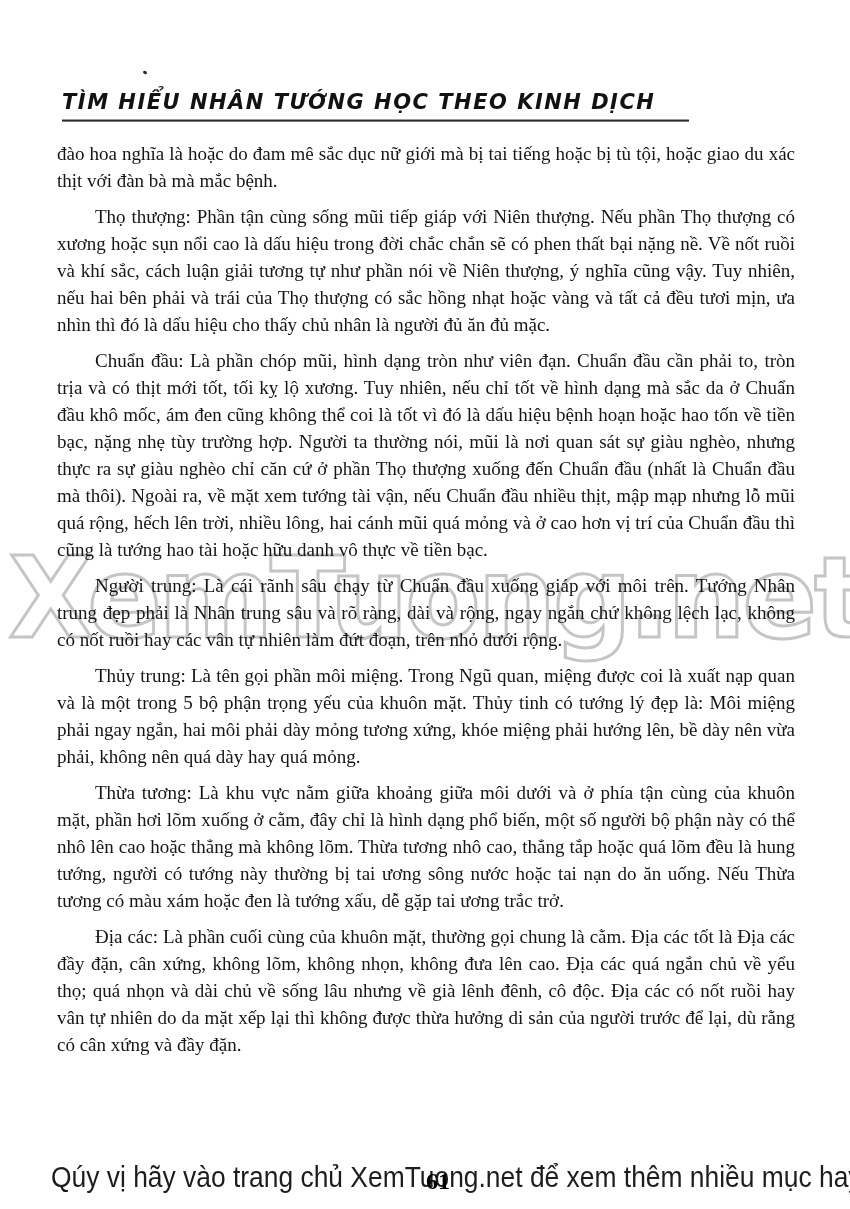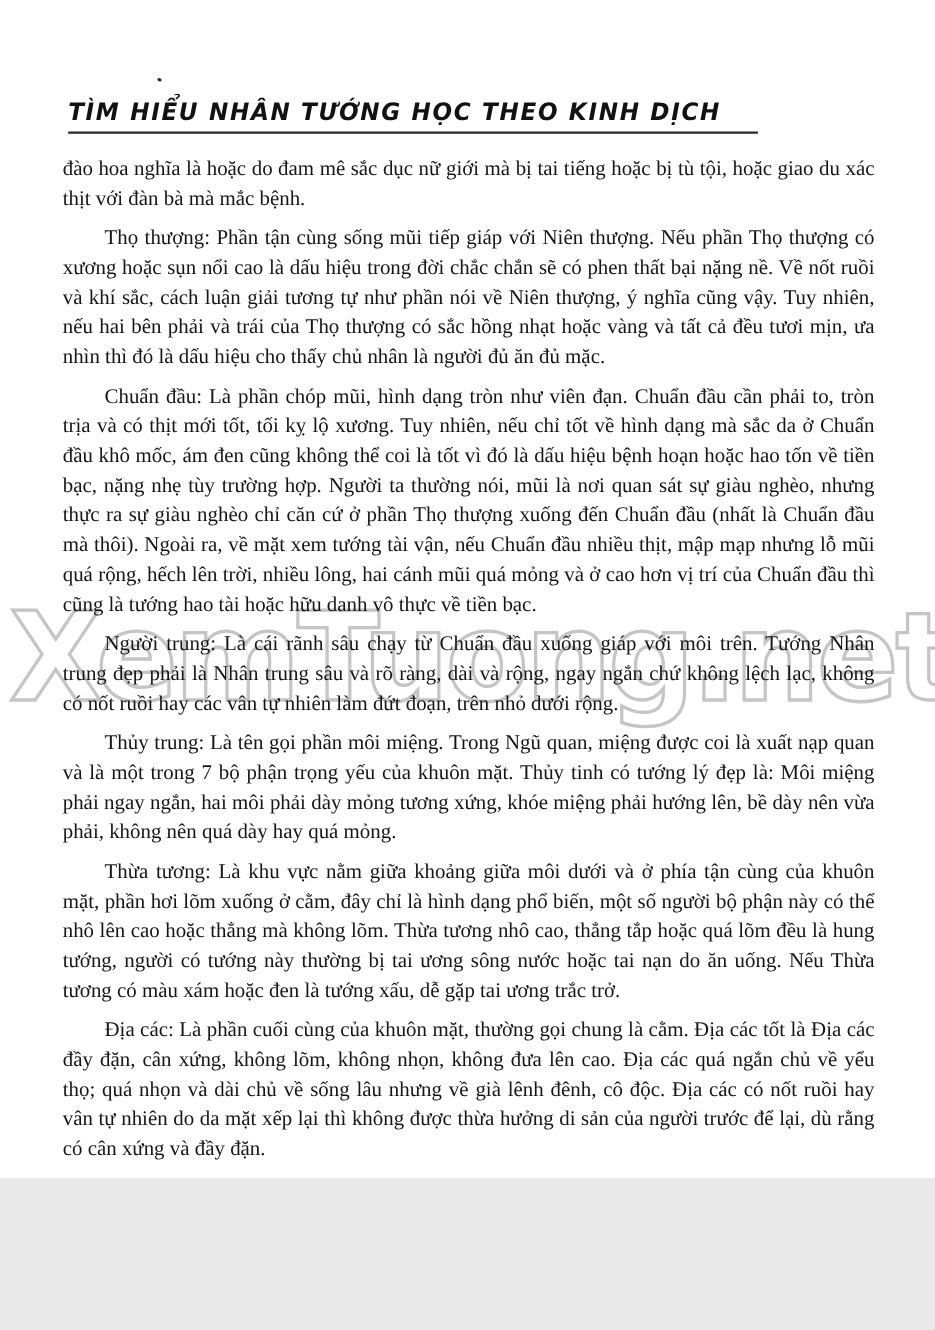--- a/index.html
+++ b/index.html
@@ -1,20 +1,20 @@
 <!DOCTYPE html>
 <html><head>
 <meta charset="utf-8">
 <style>
   * { margin: 0; padding: 0; box-sizing: border-box; }
   html, body { background: #e9e9e9; }
   .page {
     position: relative;
     width: 850px;
-    height: 1071px;
+    height: 1209px;
     background: #ffffff;
     overflow: hidden;
     font-family: "Liberation Serif", serif;
   }
   .ink-speck {
     position: absolute;
     left: 143px; top: 71px;
     width: 4px; height: 3px;
     background: #2a2a2a;
     border-radius: 50%;
@@ -106,21 +106,21 @@
     <span class="header-title">TÌM HIỂU NHÂN TƯỚNG HỌC THEO KINH DỊCH</span>
   </div>
 
   <div class="watermark">XemTuong.net</div>
 
   <div class="content">
     <p class="no-indent"><span class="para-label"></span><span>đào hoa nghĩa là hoặc do đam mê sắc dục nữ giới mà bị tai tiếng hoặc bị tù tội, hoặc giao du xác thịt với đàn bà mà mắc bệnh.</span></p>
     <p><span class="para-label">Thọ thượng:</span><span> Phần tận cùng sống mũi tiếp giáp với Niên thượng. Nếu phần Thọ thượng có xương hoặc sụn nổi cao là dấu hiệu trong đời chắc chắn sẽ có phen thất bại nặng nề. Về nốt ruồi và khí sắc, cách luận giải tương tự như phần nói về Niên thượng, ý nghĩa cũng vậy. Tuy nhiên, nếu hai bên phải và trái của Thọ thượng có sắc hồng nhạt hoặc vàng và tất cả đều tươi mịn, ưa nhìn thì đó là dấu hiệu cho thấy chủ nhân là người đủ ăn đủ mặc.</span></p>
     <p><span class="para-label">Chuẩn đầu:</span><span> Là phần chóp mũi, hình dạng tròn như viên đạn. Chuẩn đầu cần phải to, tròn trịa và có thịt mới tốt, tối kỵ lộ xương. Tuy nhiên, nếu chỉ tốt về hình dạng mà sắc da ở Chuẩn đầu khô mốc, ám đen cũng không thể coi là tốt vì đó là dấu hiệu bệnh hoạn hoặc hao tốn về tiền bạc, nặng nhẹ tùy trường hợp. Người ta thường nói, mũi là nơi quan sát sự giàu nghèo, nhưng thực ra sự giàu nghèo chỉ căn cứ ở phần Thọ thượng xuống đến Chuẩn đầu (nhất là Chuẩn đầu mà thôi). Ngoài ra, về mặt xem tướng tài vận, nếu Chuẩn đầu nhiều thịt, mập mạp nhưng lỗ mũi quá rộng, hếch lên trời, nhiều lông, hai cánh mũi quá mỏng và ở cao hơn vị trí của Chuẩn đầu thì cũng là tướng hao tài hoặc hữu danh vô thực về tiền bạc.</span></p>
     <p><span class="para-label">Người trung:</span><span> Là cái rãnh sâu chạy từ Chuẩn đầu xuống giáp với môi trên. Tướng Nhân trung đẹp phải là Nhân trung sâu và rõ ràng, dài và rộng, ngay ngắn chứ không lệch lạc, không có nốt ruồi hay các vân tự nhiên làm đứt đoạn, trên nhỏ dưới rộng.</span></p>
-    <p><span class="para-label">Thủy trung:</span><span> Là tên gọi phần môi miệng. Trong Ngũ quan, miệng được coi là xuất nạp quan và là một trong 7 bộ phận trọng yếu của khuôn mặt. Thủy tinh có tướng lý đẹp là: Môi miệng phải ngay ngắn, hai môi phải dày mỏng tương xứng, khóe miệng phải hướng lên, bề dày nên vừa phải, không nên quá dày hay quá mỏng.</span></p>
+    <p><span class="para-label">Thủy trung:</span><span> Là tên gọi phần môi miệng. Trong Ngũ quan, miệng được coi là xuất nạp quan và là một trong 5 bộ phận trọng yếu của khuôn mặt. Thủy tinh có tướng lý đẹp là: Môi miệng phải ngay ngắn, hai môi phải dày mỏng tương xứng, khóe miệng phải hướng lên, bề dày nên vừa phải, không nên quá dày hay quá mỏng.</span></p>
     <p><span class="para-label">Thừa tương:</span><span> Là khu vực nằm giữa khoảng giữa môi dưới và ở phía tận cùng của khuôn mặt, phần hơi lõm xuống ở cằm, đây chỉ là hình dạng phổ biến, một số người bộ phận này có thể nhô lên cao hoặc thẳng mà không lõm. Thừa tương nhô cao, thẳng tắp hoặc quá lõm đều là hung tướng, người có tướng này thường bị tai ương sông nước hoặc tai nạn do ăn uống. Nếu Thừa tương có màu xám hoặc đen là tướng xấu, dễ gặp tai ương trắc trở.</span></p>
     <p><span class="para-label">Địa các:</span><span> Là phần cuối cùng của khuôn mặt, thường gọi chung là cằm. Địa các tốt là Địa các đầy đặn, cân xứng, không lõm, không nhọn, không đưa lên cao. Địa các quá ngắn chủ về yểu thọ; quá nhọn và dài chủ về sống lâu nhưng về già lênh đênh, cô độc. Địa các có nốt ruồi hay vân tự nhiên do da mặt xếp lại thì không được thừa hưởng di sản của người trước để lại, dù rằng có cân xứng và đầy đặn.</span></p>
   </div>
 
   <div class="footer">Qúy vị hãy vào trang chủ XemTuong.net để xem thêm nhiều mục hay khác</div>
 
   <div class="page-number">61</div>
 
 </div>
 

